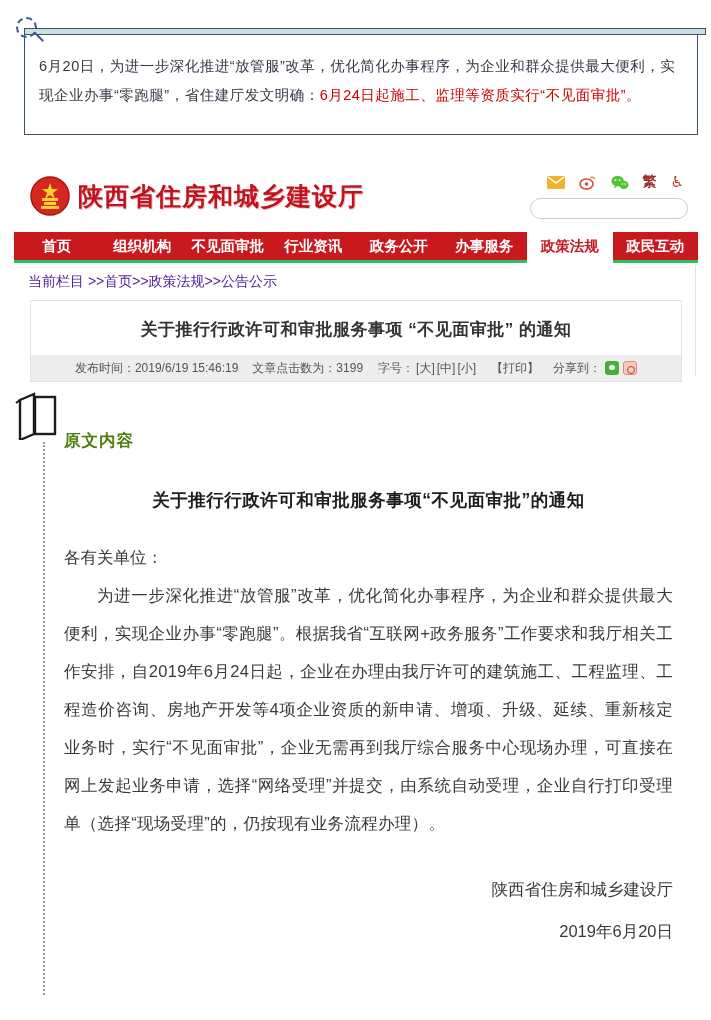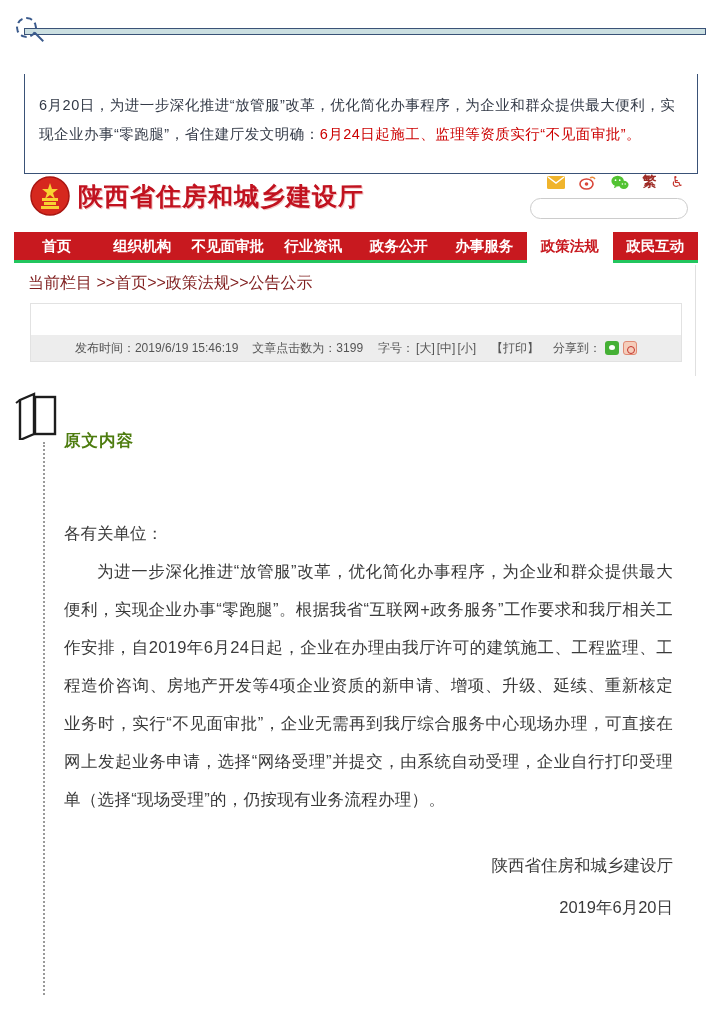--- a/index.html
+++ b/index.html
@@ -10,21 +10,21 @@
   
   .cursor-circle { position:absolute; left:16px; top:17px; width:21px; height:21px;
     border:2px dashed #3a5a8c; border-radius:50%; z-index:3; background:transparent; }
   .cursor-handle { position:absolute; left:33px; top:36px; width:12px; height:2px;
     background:#3a5a8c; transform:rotate(45deg); z-index:3; }
   .intro-topbar { position:absolute; left:24px; right:5px; top:28px; height:7px;
     background:#cbdfe1; border:1px solid #3a5277; z-index:1; }
   .intro-box { position:absolute; left:24px; right:13px; top:35px; height:100px;
     background:#fff; border:1px solid #3a5277; border-top:none;
     padding:17px 14px 0 14px; font-size:14.5px; line-height:29px; color:#333a47;
-    letter-spacing:0.5px; z-index:2;margin-top:39px; }
+    letter-spacing:0.5px; z-index:2; }
   .intro-red { color:#cc0000; }
 
   
   .website { position:absolute; left:14px; right:13px; top:160px; height:216px; background:#fff; }
   .web-right-edge { position:absolute; right:2px; top:105px; bottom:0; width:1px; background:#e0e0e0; }
 
   .site-header { position:relative; height:72px; display:flex; align-items:center; justify-content:space-between; }
   .logo-wrap { display:flex; align-items:center; margin-left:16px; }
   .emblem { width:40px; height:40px; flex:0 0 auto; }
   .site-titles { margin-left:8px; text-align:center; }
@@ -41,21 +41,21 @@
   .access-icon { color:#c4342c; font-size:15px; cursor:pointer; }
   .search-box { width:158px; height:21px; border:1px solid #ccc; border-radius:11px;
     display:flex; align-items:center; justify-content:flex-end; padding:0 7px; background:#fff; }
   .search-input { border:none; outline:none; flex:1; height:16px; font-size:12px; background:transparent; }
 
   .nav { display:flex; background:#c8191f; border-bottom:3px solid #22c55e; position:relative; }
   .nav-item { flex:1; text-align:center; line-height:28px; height:28px; color:#fff;
     font-size:14.5px; font-weight:bold; cursor:pointer; white-space:nowrap; }
   .nav-item.active { background:#fff; color:#c8191f; padding-bottom:3px; height:31px; margin-bottom:-3px; }
 
-  .breadcrumb { font-size:16px; color:#7f1d1d; padding:10px 0 9px 14px; }
+  .breadcrumb { font-size:14px; color:#4c1d95; padding:10px 0 9px 14px; }
 
   .article-head-box { margin:0 16px 0 16px; border:1px solid #e2e2e2; padding-top:17px; background:#fff; }
   .article-head-title { text-align:center; font-size:17px; font-weight:bold; color:#333; letter-spacing:0.5px; }
   .meta-bar { margin-top:14px; background:#ededed; height:26px; display:flex; align-items:center;
     justify-content:center; gap:14px; font-size:12px; color:#555; }
   .meta-item { white-space:nowrap; }
   .meta-sizes span { cursor:pointer; margin:0 1px; }
   .meta-print { cursor:pointer; }
   .share-wrap { display:flex; align-items:center; gap:4px; }
   .share-ico { width:14px; height:14px; border-radius:3px; display:inline-block; cursor:pointer; }
@@ -155,20 +155,21 @@
       <div class="nav-item">行业资讯</div>
       <div class="nav-item">政务公开</div>
       <div class="nav-item">办事服务</div>
       <div class="nav-item active">政策法规</div>
       <div class="nav-item">政民互动</div>
     </div>
 
     <div class="breadcrumb">当前栏目 &gt;&gt;首页&gt;&gt;政策法规&gt;&gt;公告公示</div>
 
     <div class="article-head-box">
+      <div class="article-head-title">关于推行行政许可和审批服务事项 “不见面审批” 的通知</div>
       <div class="meta-bar">
         <span class="meta-item">发布时间：2019/6/19 15:46:19</span>
         <span class="meta-item">文章点击数为：3199</span>
         <span class="meta-item meta-sizes"><span>字号：</span><span>[大]</span><span>[中]</span><span>[小]</span></span>
         <span class="meta-item meta-print">【打印】</span>
         <span class="share-wrap">
           <span>分享到：</span>
           <span class="share-ico share-wechat"></span>
           <span class="share-ico share-weibo"></span>
         </span>
@@ -179,20 +180,21 @@
   <div class="origin">
     <svg class="book-icon" width="46" height="50" viewBox="0 0 46 50">
       <polygon points="6,10 20,4 20,44 6,50" fill="#fff" stroke="#1d1d1d" stroke-width="2.4"></polygon>
       <rect x="21" y="7" width="20" height="37" fill="#fff" stroke="#1d1d1d" stroke-width="2.4"></rect>
       <line x1="6" y1="10" x2="2" y2="13" stroke="#1d1d1d" stroke-width="2"></line>
     </svg>
     <div class="dotted-line"></div>
     <div class="origin-label">原文内容</div>
 
     <div class="article-body">
+      <div class="article-title">关于推行行政许可和审批服务事项“不见面审批”的通知</div>
       <div class="salutation">各有关单位：</div>
       <p class="para">为进一步深化推进“放管服”改革，优化简化办事程序，为企业和群众提供最大便利，实现企业办事“零跑腿”。根据我省“互联网+政务服务”工作要求和我厅相关工作安排，自2019年6月24日起，企业在办理由我厅许可的建筑施工、工程监理、工程造价咨询、房地产开发等4项企业资质的新申请、增项、升级、延续、重新核定业务时，实行“不见面审批”，企业无需再到我厅综合服务中心现场办理，可直接在网上发起业务申请，选择“网络受理”并提交，由系统自动受理，企业自行打印受理单（选择“现场受理”的，仍按现有业务流程办理）。</p>
       <div class="sign-block">
         <div>陕西省住房和城乡建设厅</div>
         <div>2019年6月20日</div>
       </div>
     </div>
   </div>
 
 </div>

